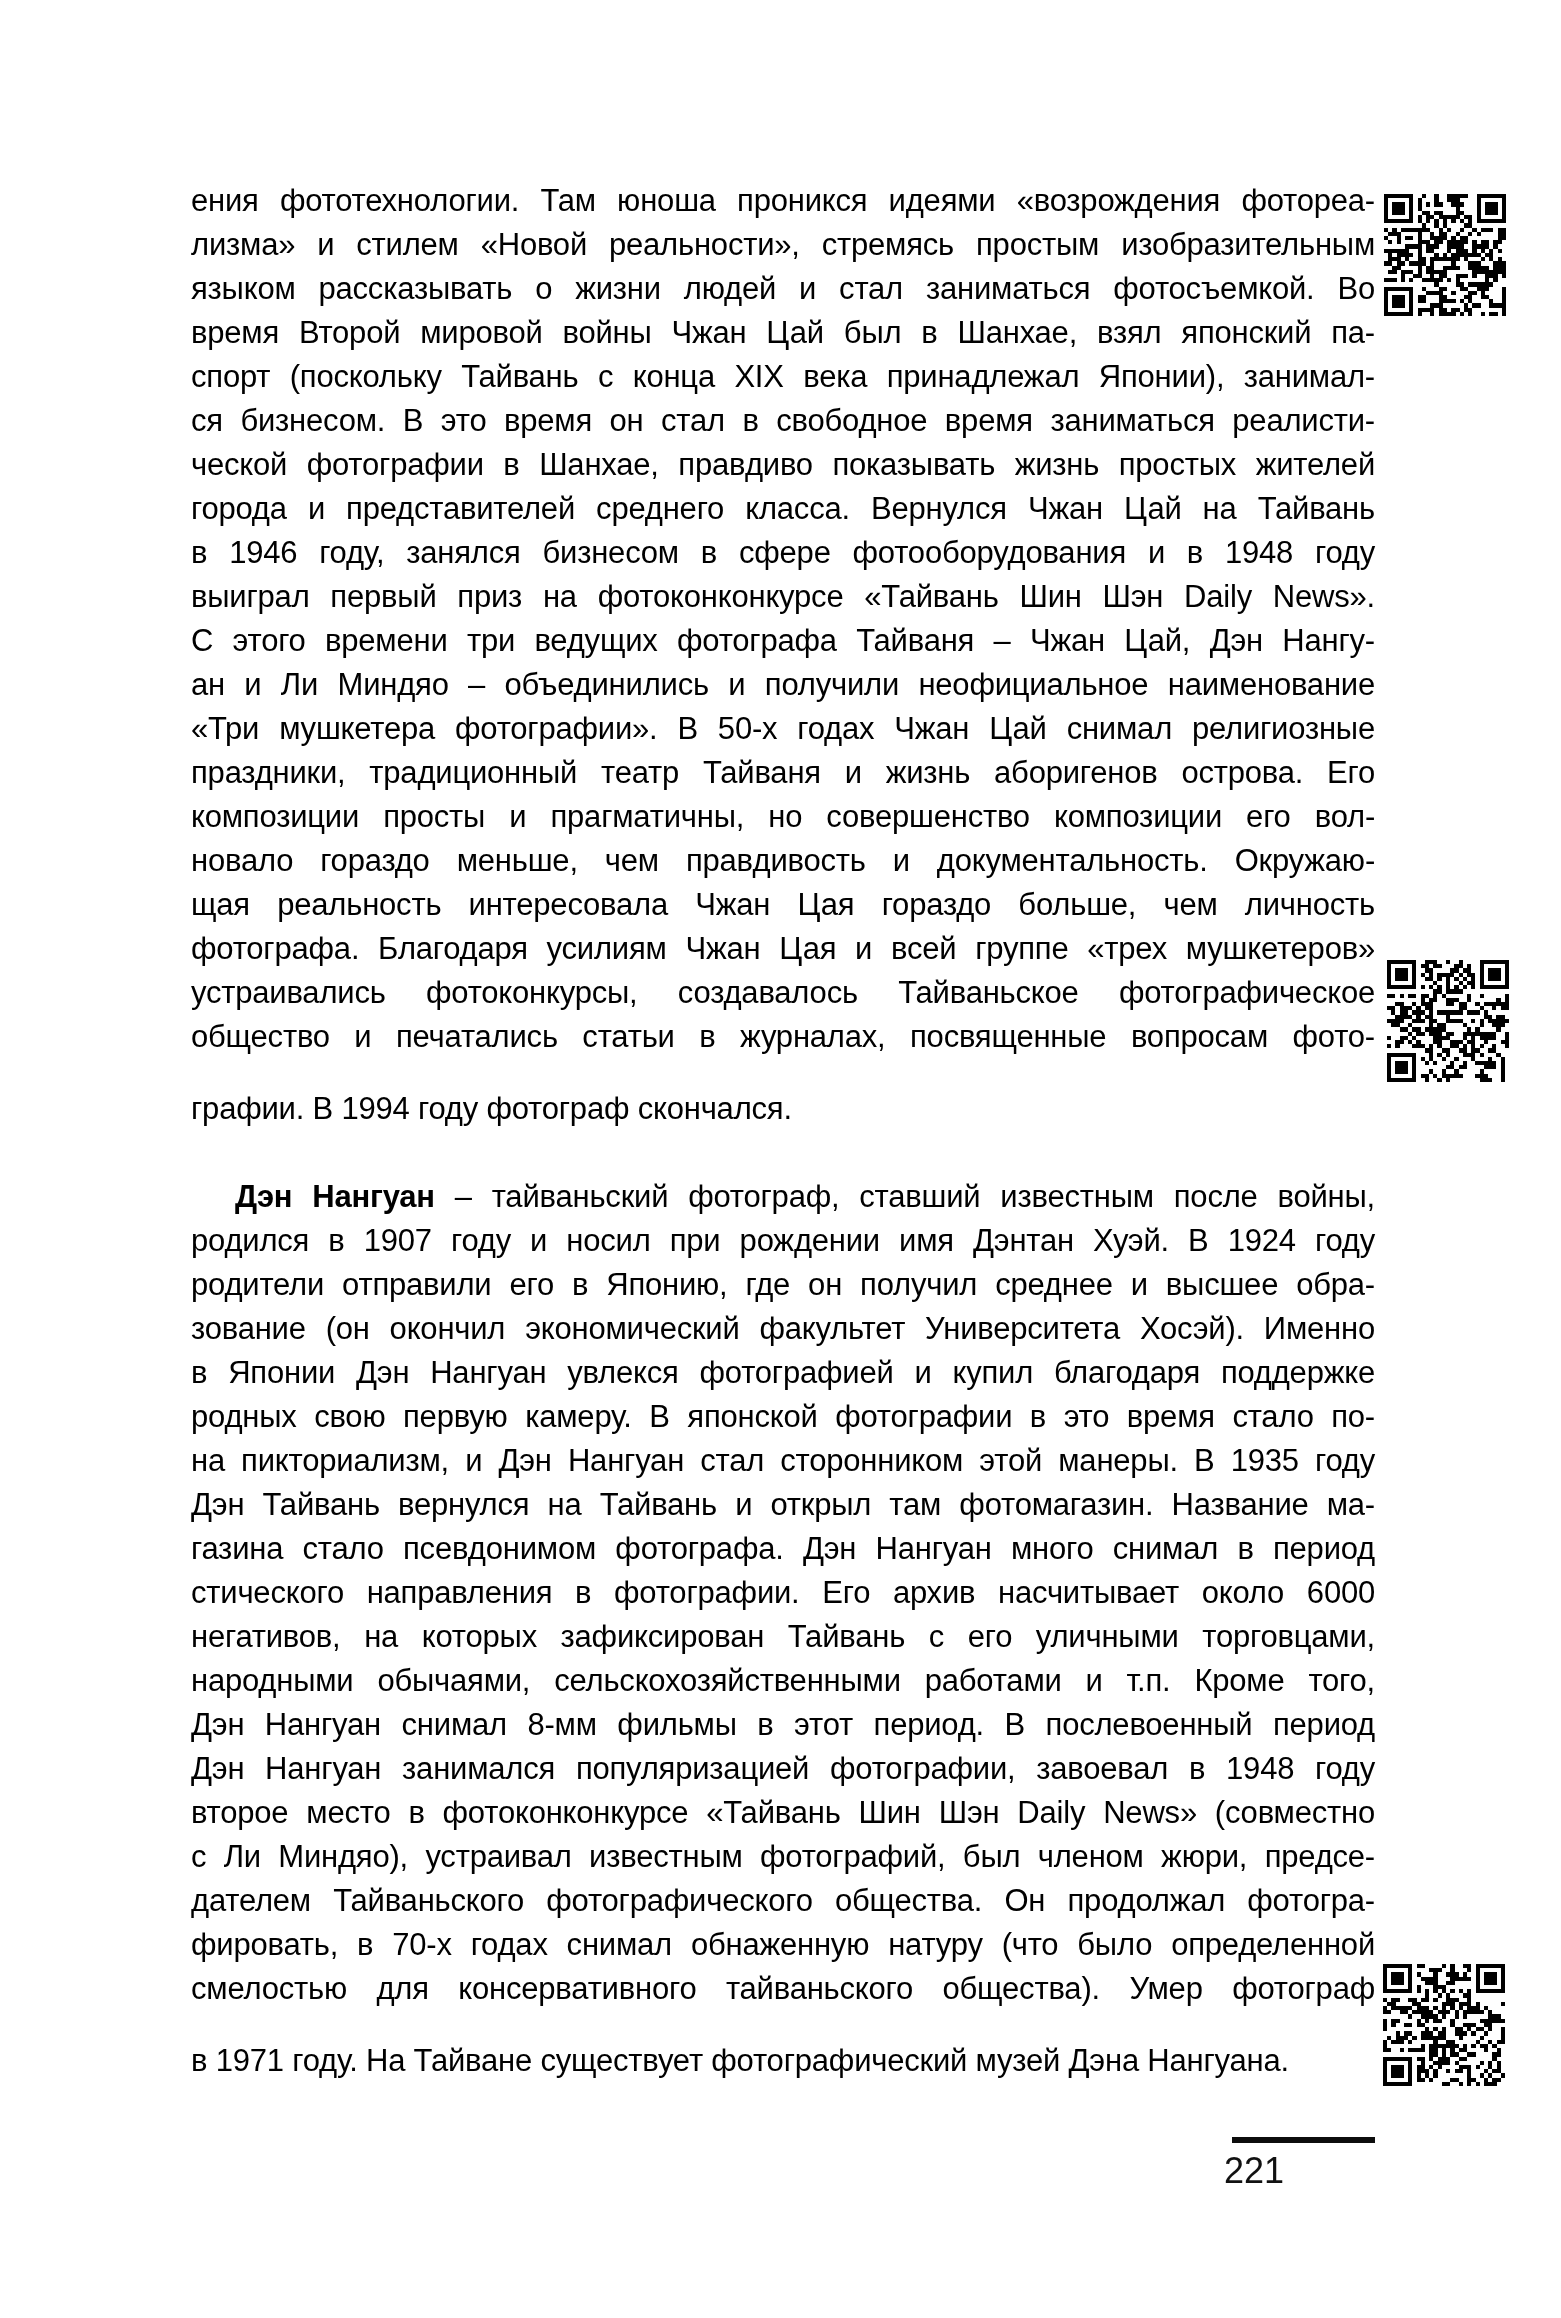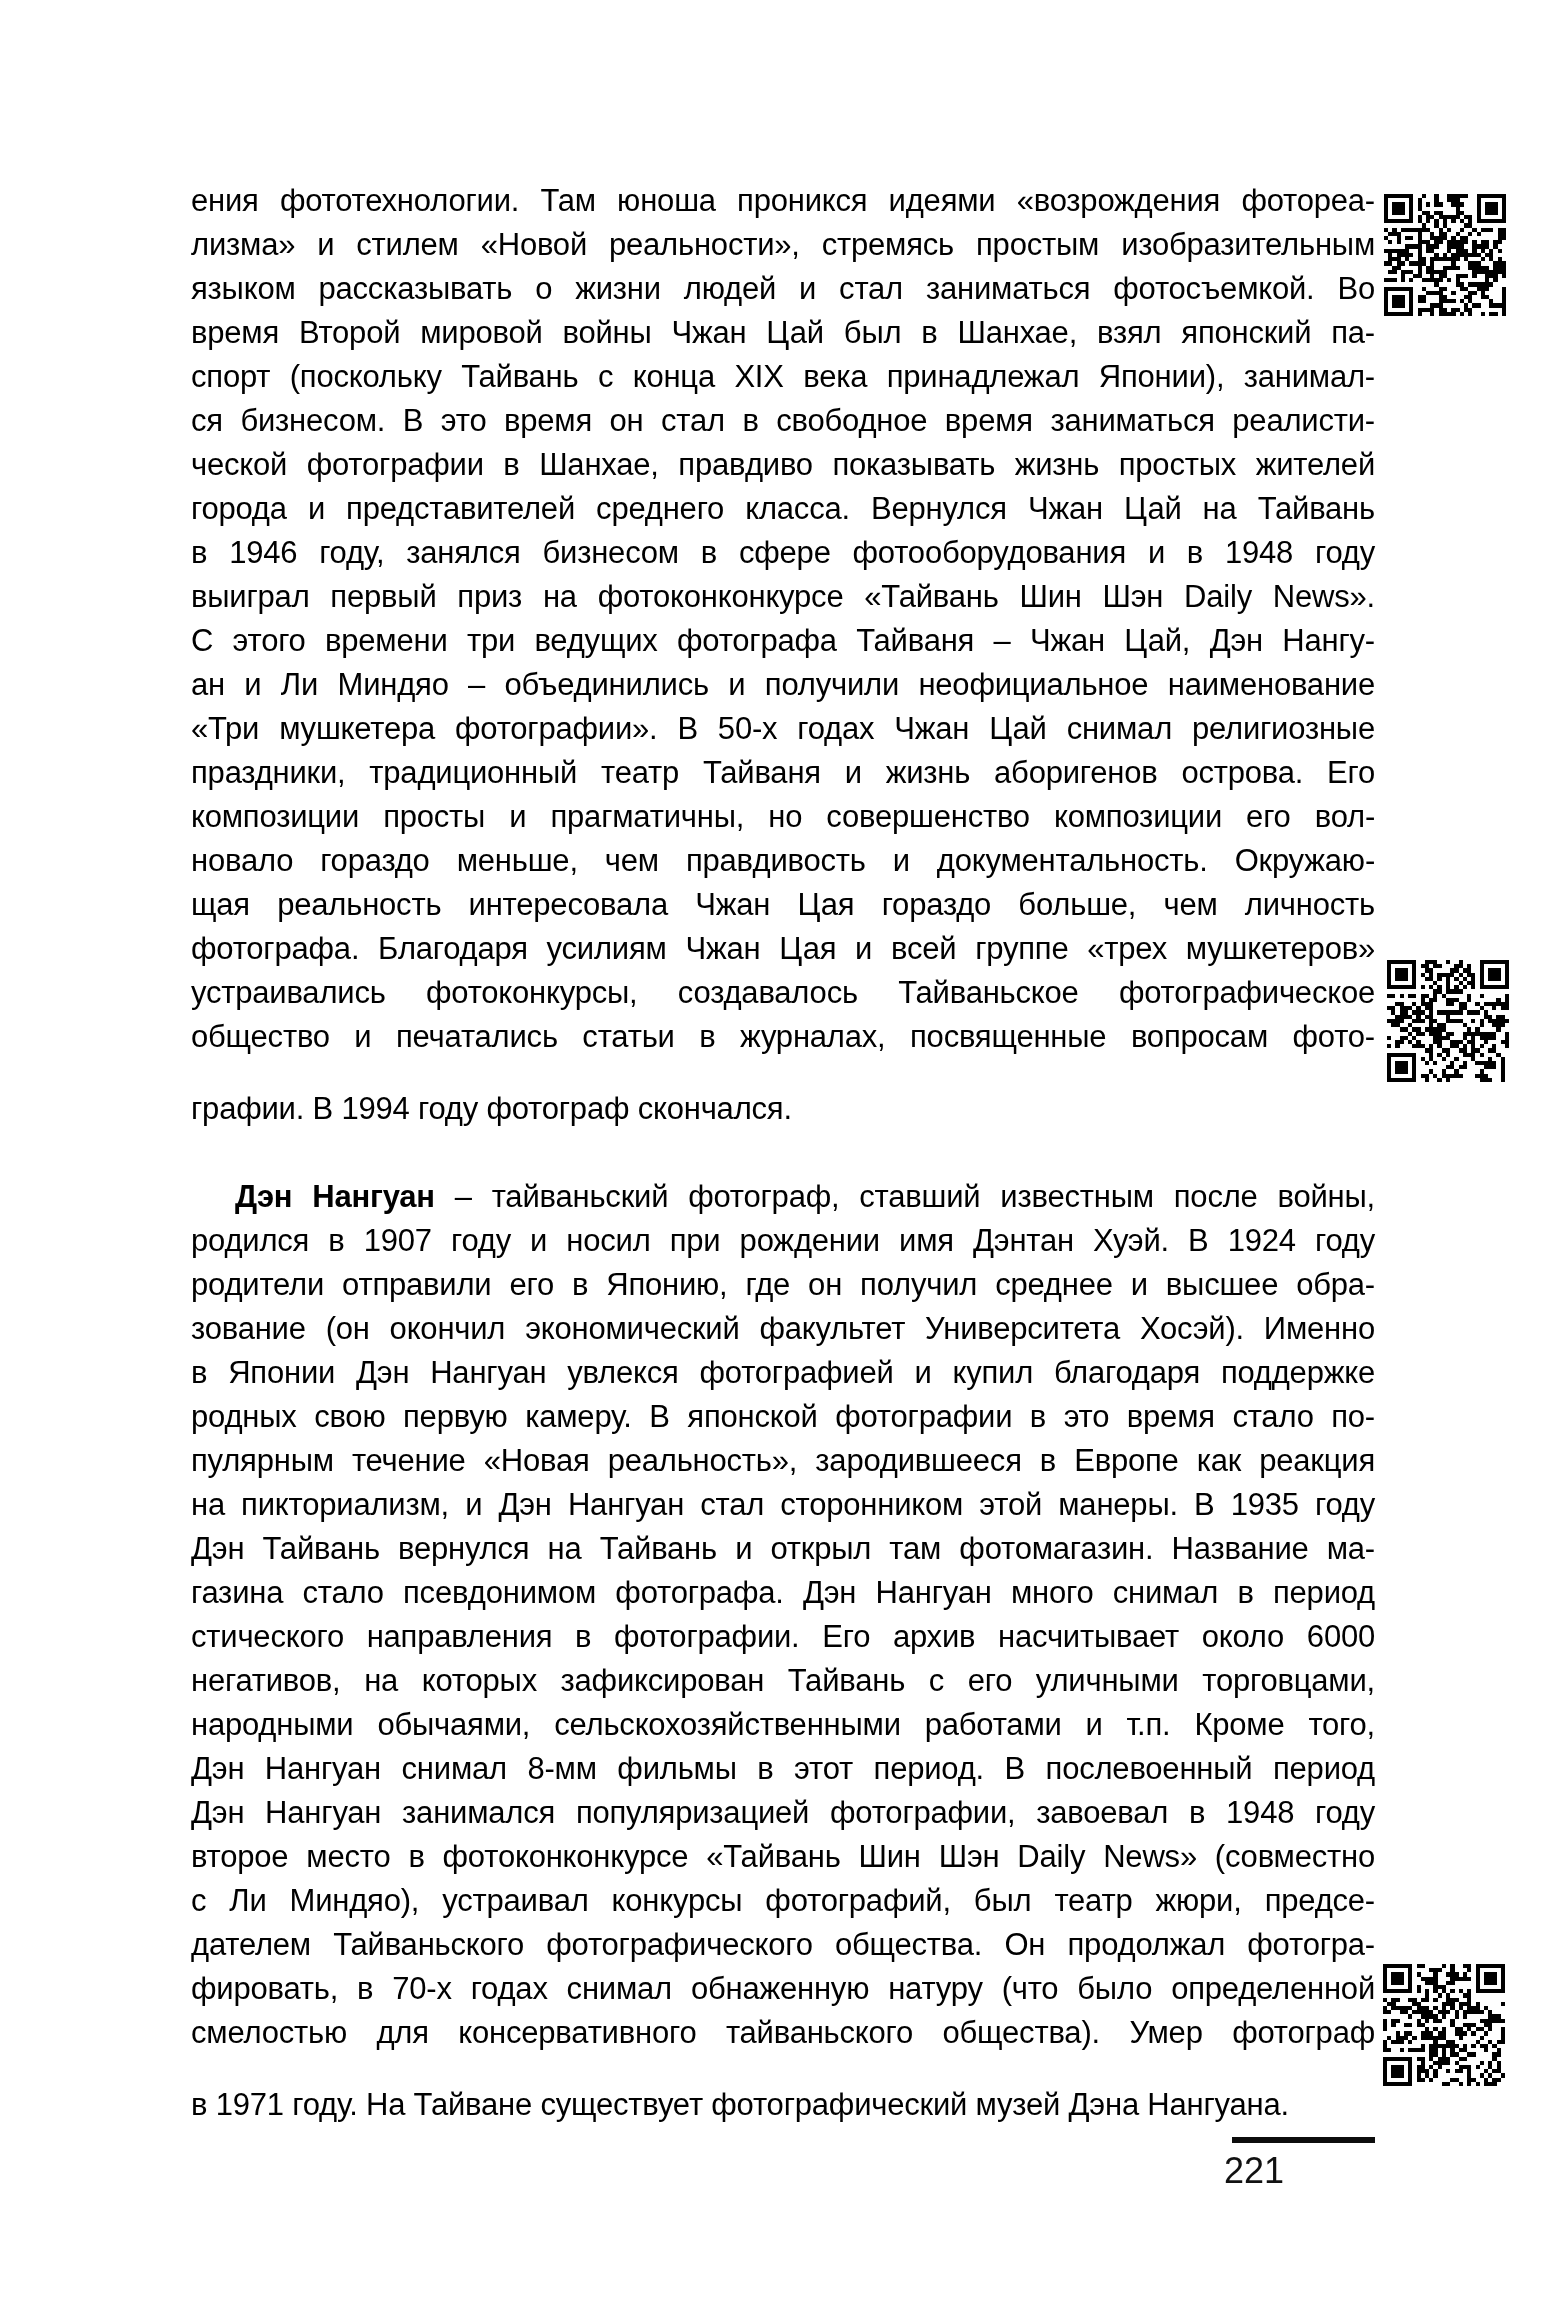--- a/index.html
+++ b/index.html
@@ -78,31 +78,30 @@
         <div class="line">общество и печатались статьи в журналах, посвященные вопросам фото-</div>
         <div class="line last">графии. В 1994 году фотограф скончался.</div>
       </div>
       <div class="paragraph">
         <div class="line indent"><span class="bold">Дэн Нангуан</span><span> – тайваньский фотограф, ставший известным после войны,</span></div>
         <div class="line">родился в 1907 году и носил при рождении имя Дэнтан Хуэй. В 1924 году</div>
         <div class="line">родители отправили его в Японию, где он получил среднее и высшее обра-</div>
         <div class="line">зование (он окончил экономический факультет Университета Хосэй). Именно</div>
         <div class="line">в Японии Дэн Нангуан увлекся фотографией и купил благодаря поддержке</div>
         <div class="line">родных свою первую камеру. В японской фотографии в это время стало по-</div>
-        <div class="line">пулярным течение «Новая реальность», зародившееся в Европе как реакция</div>
         <div class="line">на пикториализм, и Дэн Нангуан стал сторонником этой манеры. В 1935 году</div>
         <div class="line">Дэн Тайвань вернулся на Тайвань и открыл там фотомагазин. Название ма-</div>
         <div class="line">газина стало псевдонимом фотографа. Дэн Нангуан много снимал в период</div>
         <div class="line">стического направления в фотографии. Его архив насчитывает около 6000</div>
         <div class="line">негативов, на которых зафиксирован Тайвань с его уличными торговцами,</div>
         <div class="line">народными обычаями, сельскохозяйственными работами и т.п. Кроме того,</div>
         <div class="line">Дэн Нангуан снимал 8-мм фильмы в этот период. В послевоенный период</div>
         <div class="line">Дэн Нангуан занимался популяризацией фотографии, завоевал в 1948 году</div>
         <div class="line">второе место в фотоконконкурсе «Тайвань Шин Шэн Daily News» (совместно</div>
-        <div class="line">с Ли Миндяо), устраивал конкурсы фотографий, был театр жюри, предсе-</div>
+        <div class="line">с Ли Миндяо), устраивал известным фотографий, был членом жюри, предсе-</div>
         <div class="line">дателем Тайваньского фотографического общества. Он продолжал фотогра-</div>
         <div class="line">фировать, в 70-х годах снимал обнаженную натуру (что было определенной</div>
         <div class="line">смелостью для консервативного тайваньского общества). Умер фотограф</div>
         <div class="line last">в 1971 году. На Тайване существует фотографический музей Дэна Нангуана.</div>
       </div>
     </div>
 
   <div class="qr qr1"><svg viewBox="0 0 29 29" width="100%" height="100%" shape-rendering="crispEdges" fill="#000">
         <rect x="0" y="0" width="1" height="1"></rect>
         <rect x="1" y="0" width="1" height="1"></rect>

